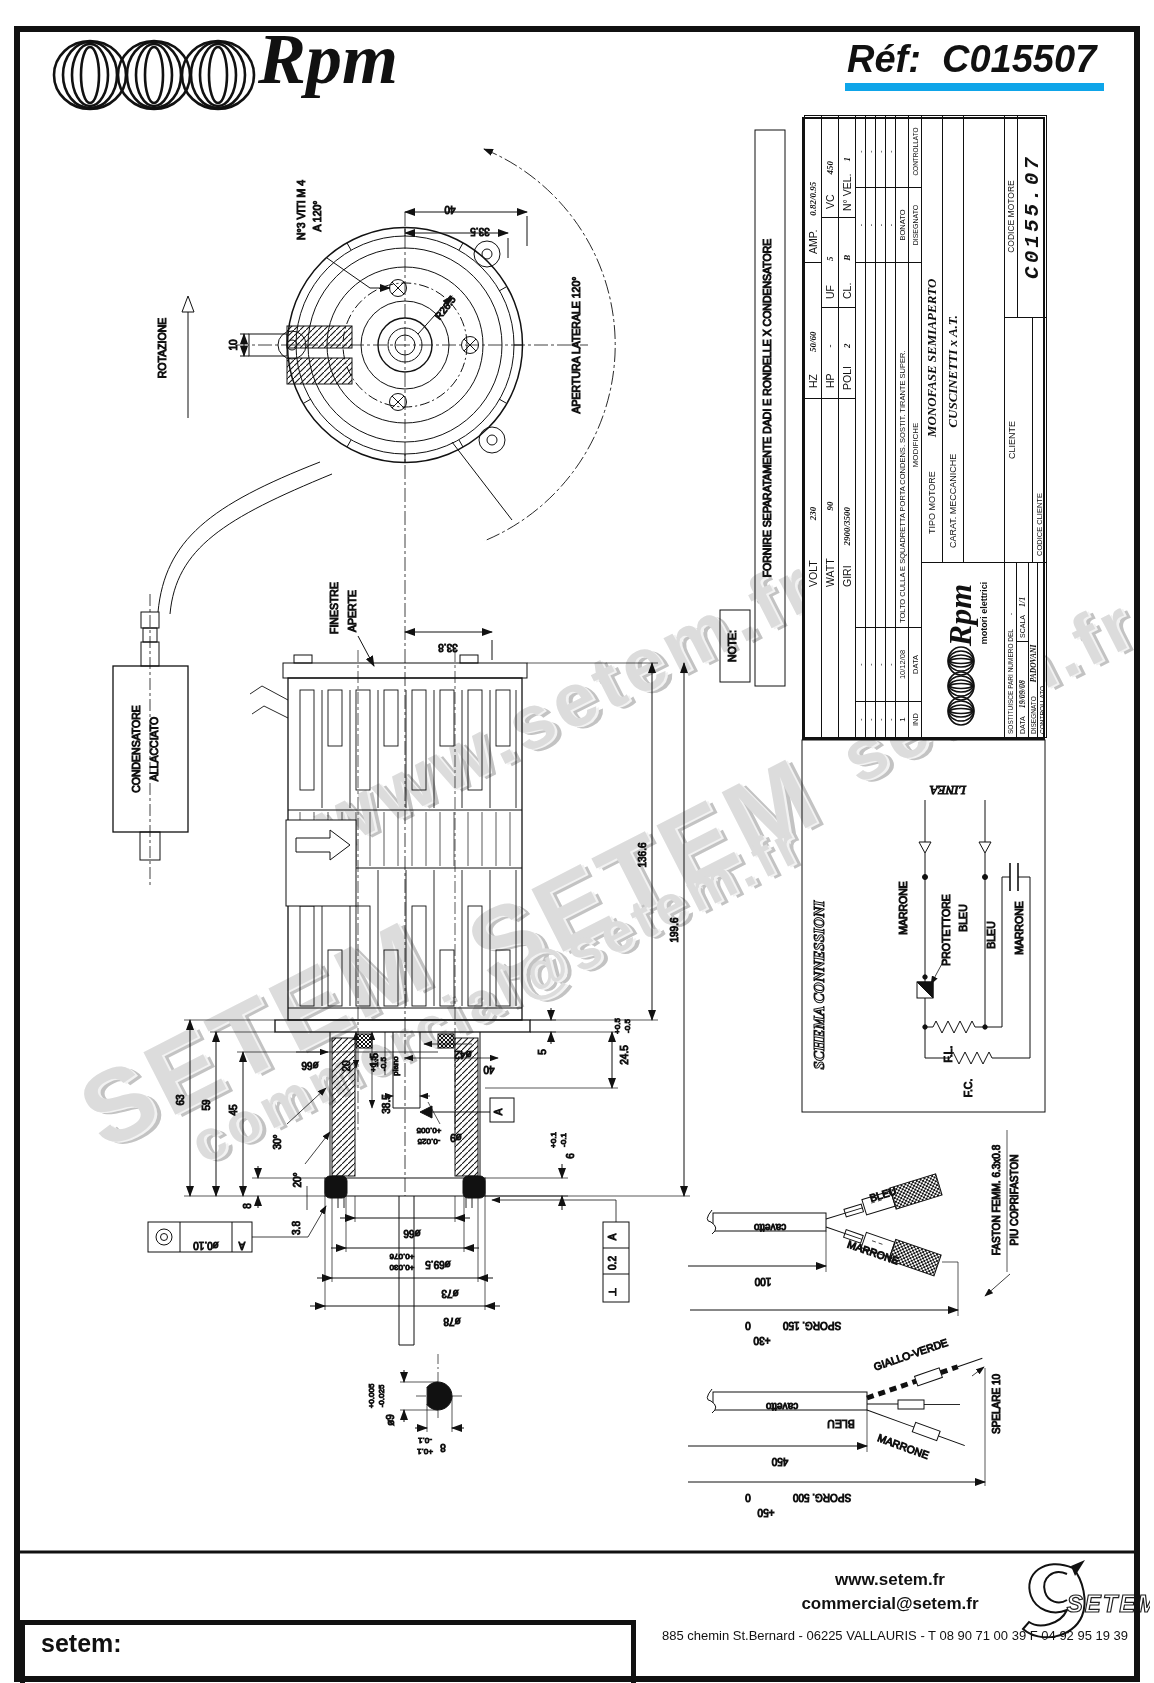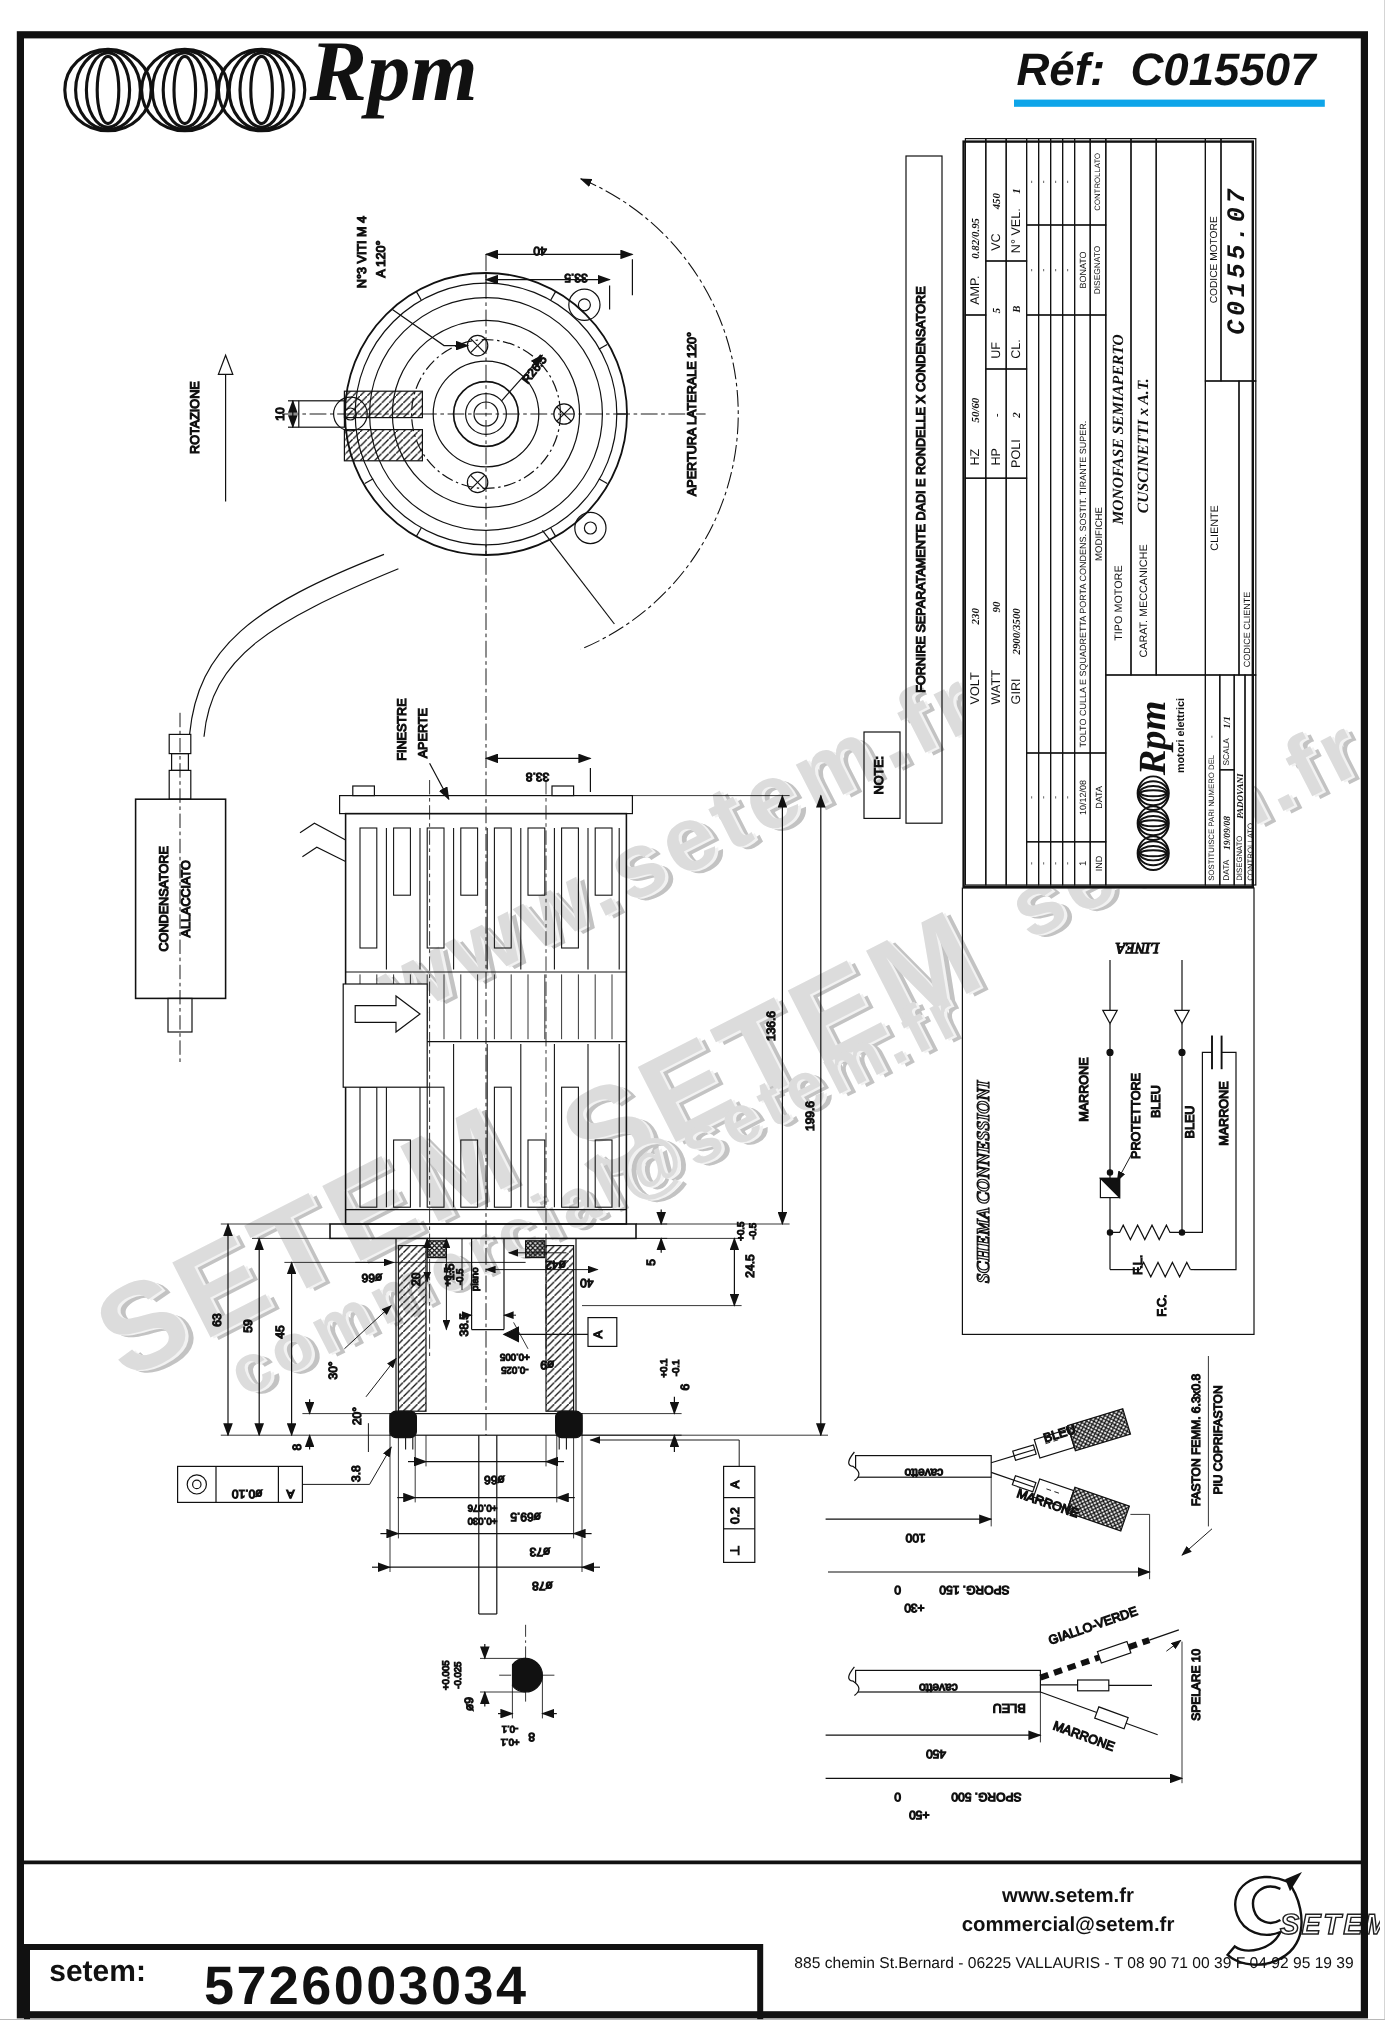--- a/index.html
+++ b/index.html
@@ -1,21 +1,21 @@
 <!DOCTYPE html>
 <html><head>
 <meta charset="utf-8">
 <style>
   html,body{margin:0;padding:0;background:#888;}
   #sheet{position:relative;width:1154px;height:1683px;background:#ffffff;overflow:hidden;
          font-family:"Liberation Sans",sans-serif;color:#111;}
   #frame{position:absolute;left:14px;top:26px;width:1114px;height:1644px;border:6px solid #111;z-index:5;pointer-events:none;}
   
   #rpm-script{position:absolute;left:258px;top:18px;font:italic 900 72px "Liberation Serif",serif;z-index:4;}
-  #refbox{position:absolute;left:845px;top:38px;z-index:4;font:italic 700 38px "Liberation Sans",sans-serif;border-bottom:6px solid #0ea5e9;padding:0 8px 2px 2px;}
+  #refbox{position:absolute;left:845px;top:38px;z-index:4;font:italic 700 38px "Liberation Sans",sans-serif;border-bottom:8px solid #0ea5e9;padding:0 8px 2px 2px;}
   
   .wm{position:absolute;z-index:1;font-family:"Liberation Sans",sans-serif;font-weight:bold;
       color:#dcdcdc;text-shadow:2px 2px 0 #f2f2f2,5px 5px 0 #c3c3c3;transform:rotate(-27deg);transform-origin:left top;letter-spacing:5px;white-space:nowrap;}
   #wm1{left:300px;top:790px;font-size:76px;}
   #wm2{left:450px;top:905px;font-size:102px;}
   #wm3{left:62px;top:1068px;font-size:102px;}
   #wm4{left:180px;top:1118px;font-size:56px;}
   #wm5{left:828px;top:726px;font-size:72px;}
   #dwg{position:absolute;left:0;top:0;z-index:2;}
   
@@ -745,21 +745,20 @@
     <div class="tc cen" style="left:420px;top:200px;width:203px;height:14px;font-size:8.5px">
         <span>CODICE MOTORE</span>
       </div>
     <div class="tc cen" style="left:420px;top:213px;width:203px;height:30px">
         <span style="font:italic bold 21px 'Liberation Mono';letter-spacing:3px">C0155.07</span>
       </div>
   </div>
 
   <div id="codebox">
     <div id="codelabel">setem:</div>
-    <div id="codenum">5726003034</div>
   </div>
   <div class="fmid" id="fweb">www.setem.fr</div>
   <div class="fmid" id="femail">commercial@setem.fr</div>
   <div class="fmid" id="faddr">885 chemin St.Bernard  -  06225 VALLAURIS  -  T 08 90 71 00 39   F 04 92 95 19 39</div>
   <svg id="setemlogo" width="135" height="95">
     <path d="M58,18 C30,6 8,24 16,46 C21,60 38,66 52,60 C45,75 24,79 14,72 L8,79 C25,94 58,88 67,66 C73,51 68,30 58,18 Z" fill="none" stroke="#111" stroke-width="2"></path>
     <path d="M52,24 C38,18 26,28 30,42 C33,52 44,55 52,50" fill="none" stroke="#111" stroke-width="2"></path>
     <polygon points="56,16 70,10 60,26" fill="#111"></polygon>
     <text x="98" y="62" style="font:italic 900 24px 'Liberation Sans';fill:#fff;stroke:#222;stroke-width:1.2px;letter-spacing:2px;text-anchor:middle">SETEM</text>
   </svg>

